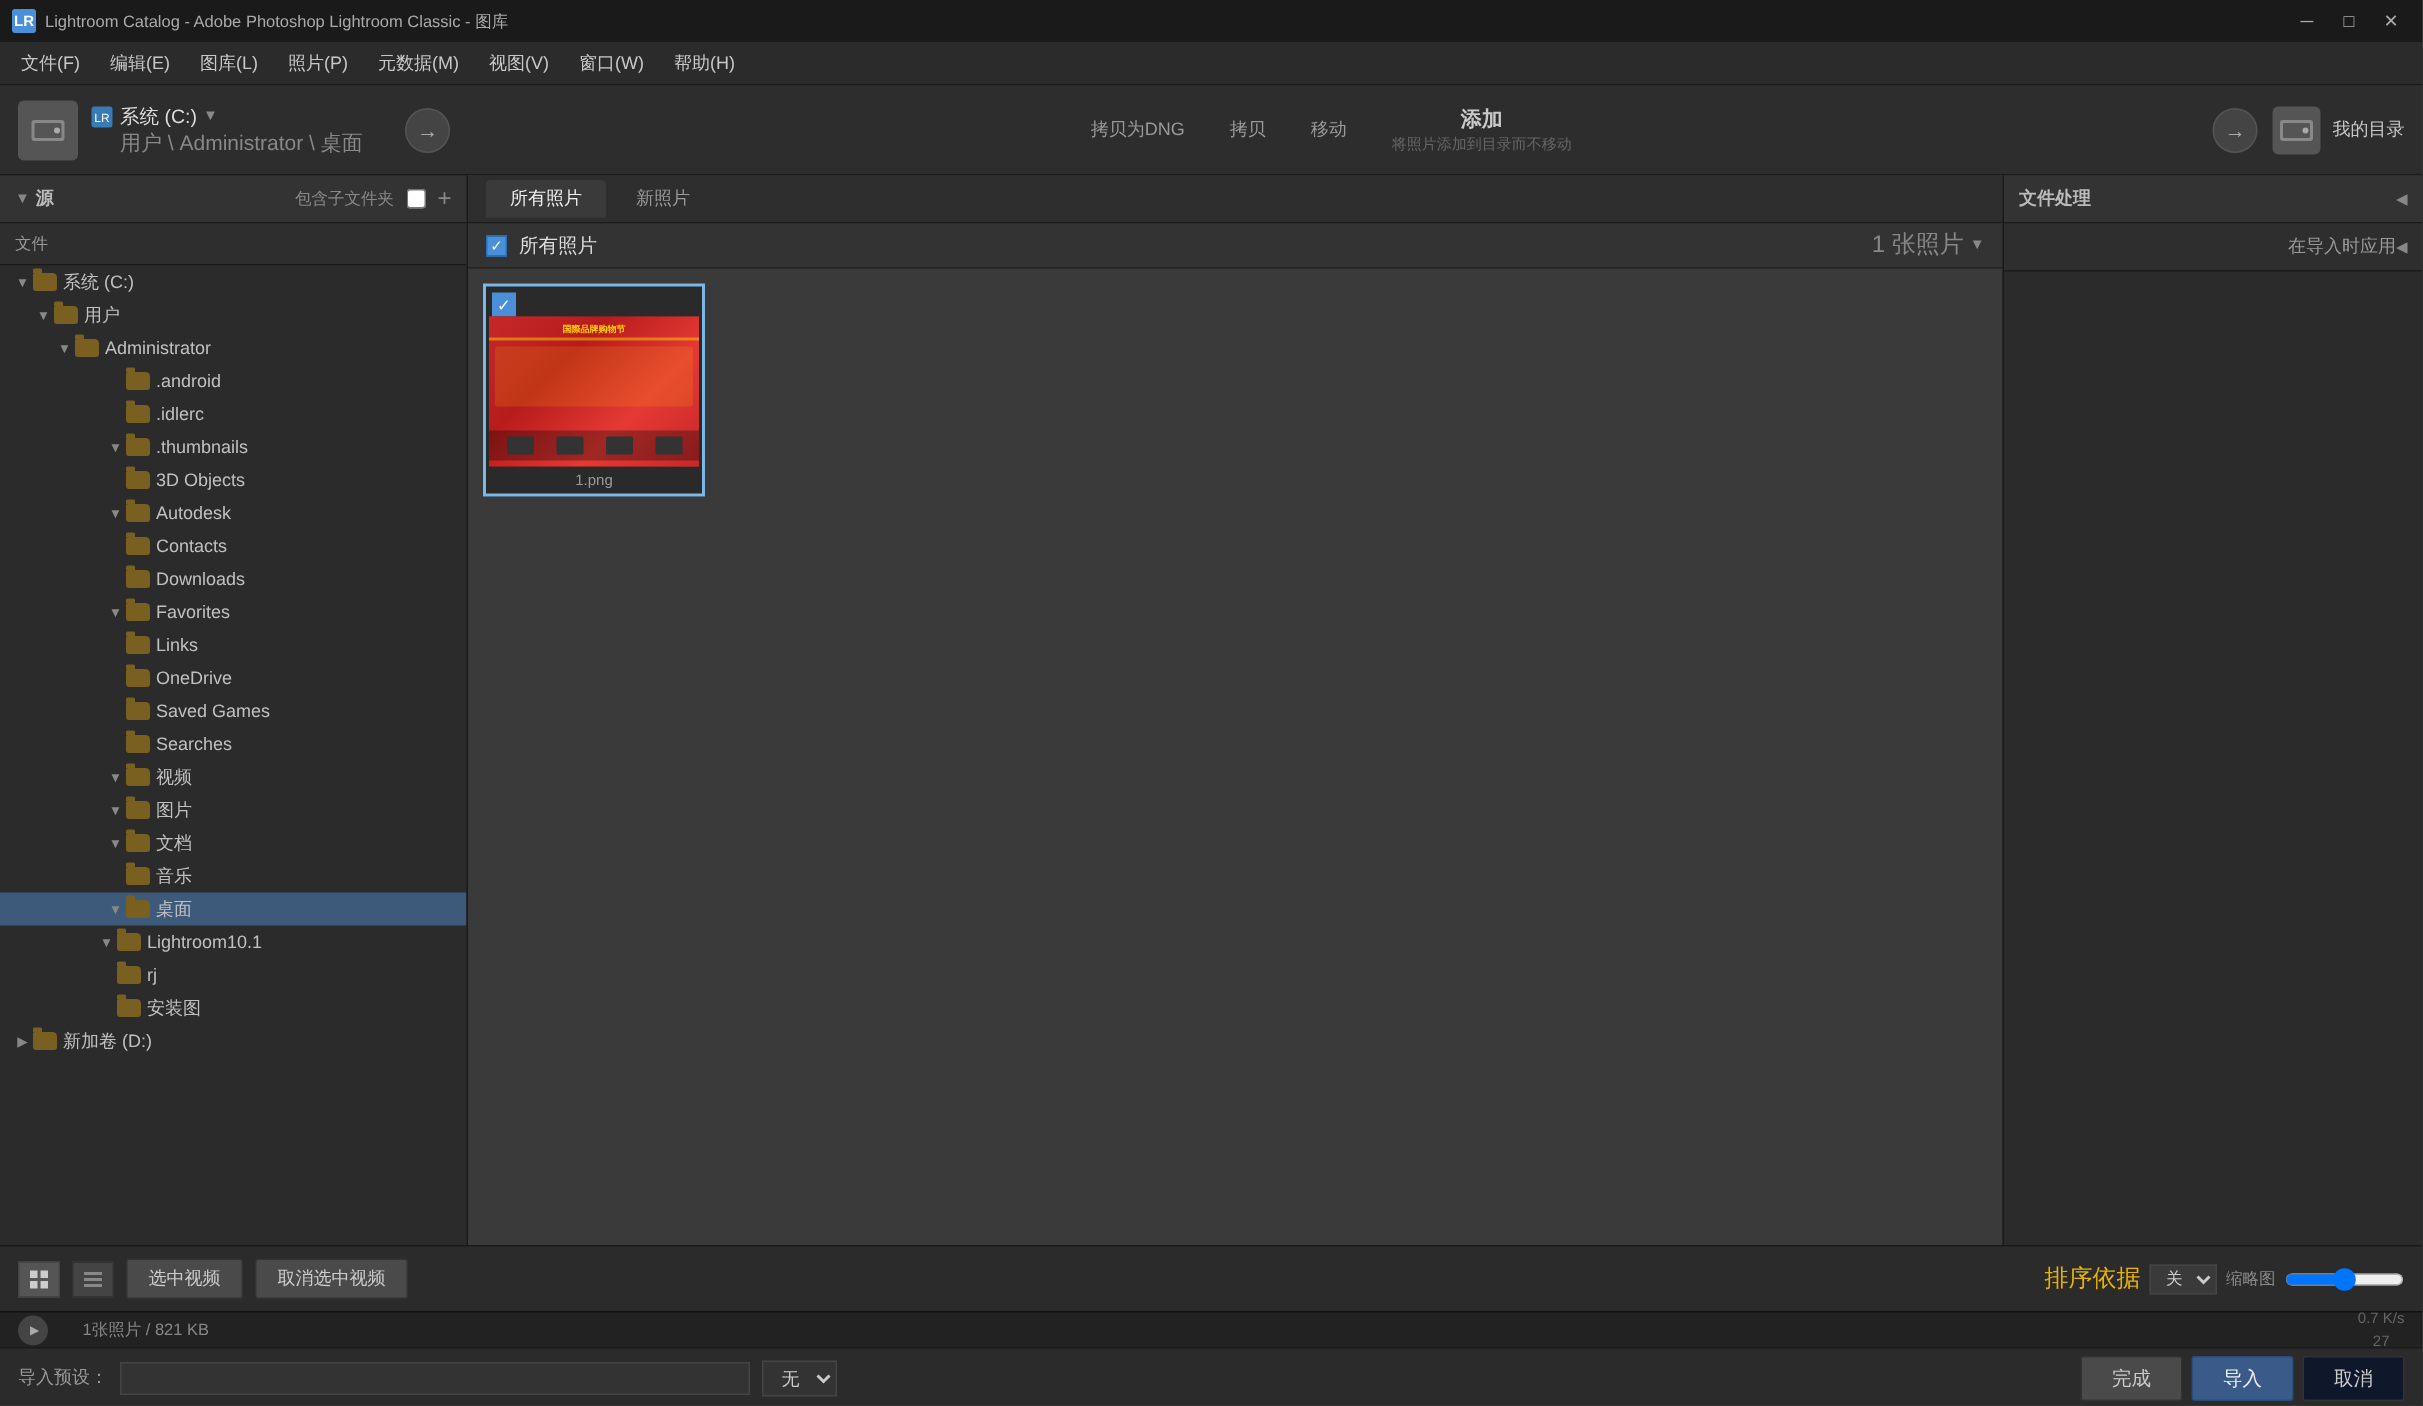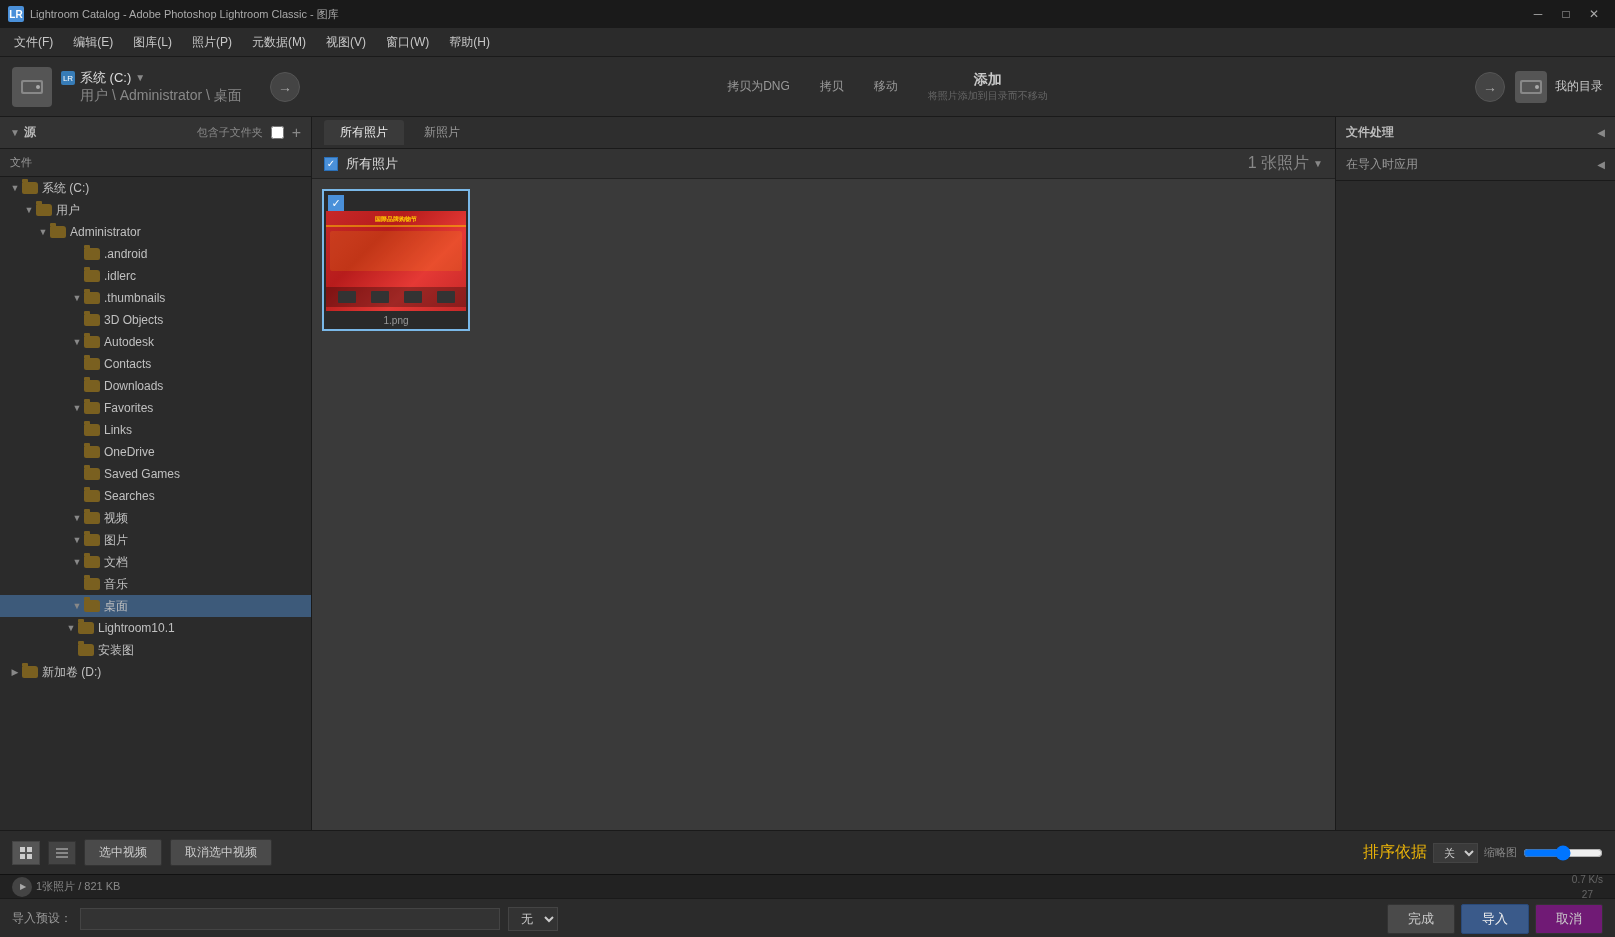--- a/index.html
+++ b/index.html
@@ -427,21 +427,21 @@
       color: #bbb;
       font-weight: bold;
     }
     .right-panel-section {
       height: 32px;
       background: #2e2e2e;
       display: flex;
       align-items: center;
       padding: 0 10px;
       border-bottom: 1px solid #1a1a1a;
-      justify-content: space-between;
+      justify-content: flex-end;
     }
     .right-section-label {
       font-size: 12px;
       color: #999;
     }
 
     
     #bottom-bar {
       height: 44px;
       background: #2b2b2b;
@@ -513,21 +513,21 @@
       background: #222;
       display: flex;
       align-items: center;
       padding: 0 12px;
       justify-content: space-between;
       border-top: 1px solid #111;
     }
     .status-left {
       display: flex;
       align-items: center;
-      gap: 4px;
+      gap: 23px;
     }
     .play-btn {
       width: 20px;
       height: 20px;
       background: #444;
       border-radius: 50%;
       display: flex;
       align-items: center;
       justify-content: center;
       cursor: pointer;
@@ -594,21 +594,21 @@
       padding: 5px 20px;
       background: #3a5a8a;
       border: 1px solid #2a4a7a;
       color: #eee;
       font-size: 13px;
       cursor: pointer;
       border-radius: 2px;
     }
     .btn-cancel {
       padding: 5px 20px;
-      background: #701a75;
+      background: #0f172a;
       border: 1px solid #333;
       color: #ccc;
       font-size: 13px;
       cursor: pointer;
       border-radius: 2px;
     }
 
     
     .network-indicator {
       display: flex;
@@ -814,20 +814,25 @@
           <span class="tree-label">桌面</span>
         </div>
         <div class="tree-item depth-4">
           <span class="tree-arrow">▼</span>
           <span class="folder-icon"></span>
           <span class="tree-label">Lightroom10.1</span>
         </div>
         <div class="tree-item depth-4">
           <span class="tree-arrow"></span>
           <span class="folder-icon"></span>
+          <span class="tree-label">rj</span>
+        </div>
+        <div class="tree-item depth-4">
+          <span class="tree-arrow"></span>
+          <span class="folder-icon"></span>
           <span class="tree-label">安装图</span>
         </div>
         <div class="tree-item depth-0">
           <span class="tree-arrow">▶</span>
           <span class="folder-icon"></span>
           <span class="tree-label">新加卷 (D:)</span>
         </div>
       </div>
   </div>
 

